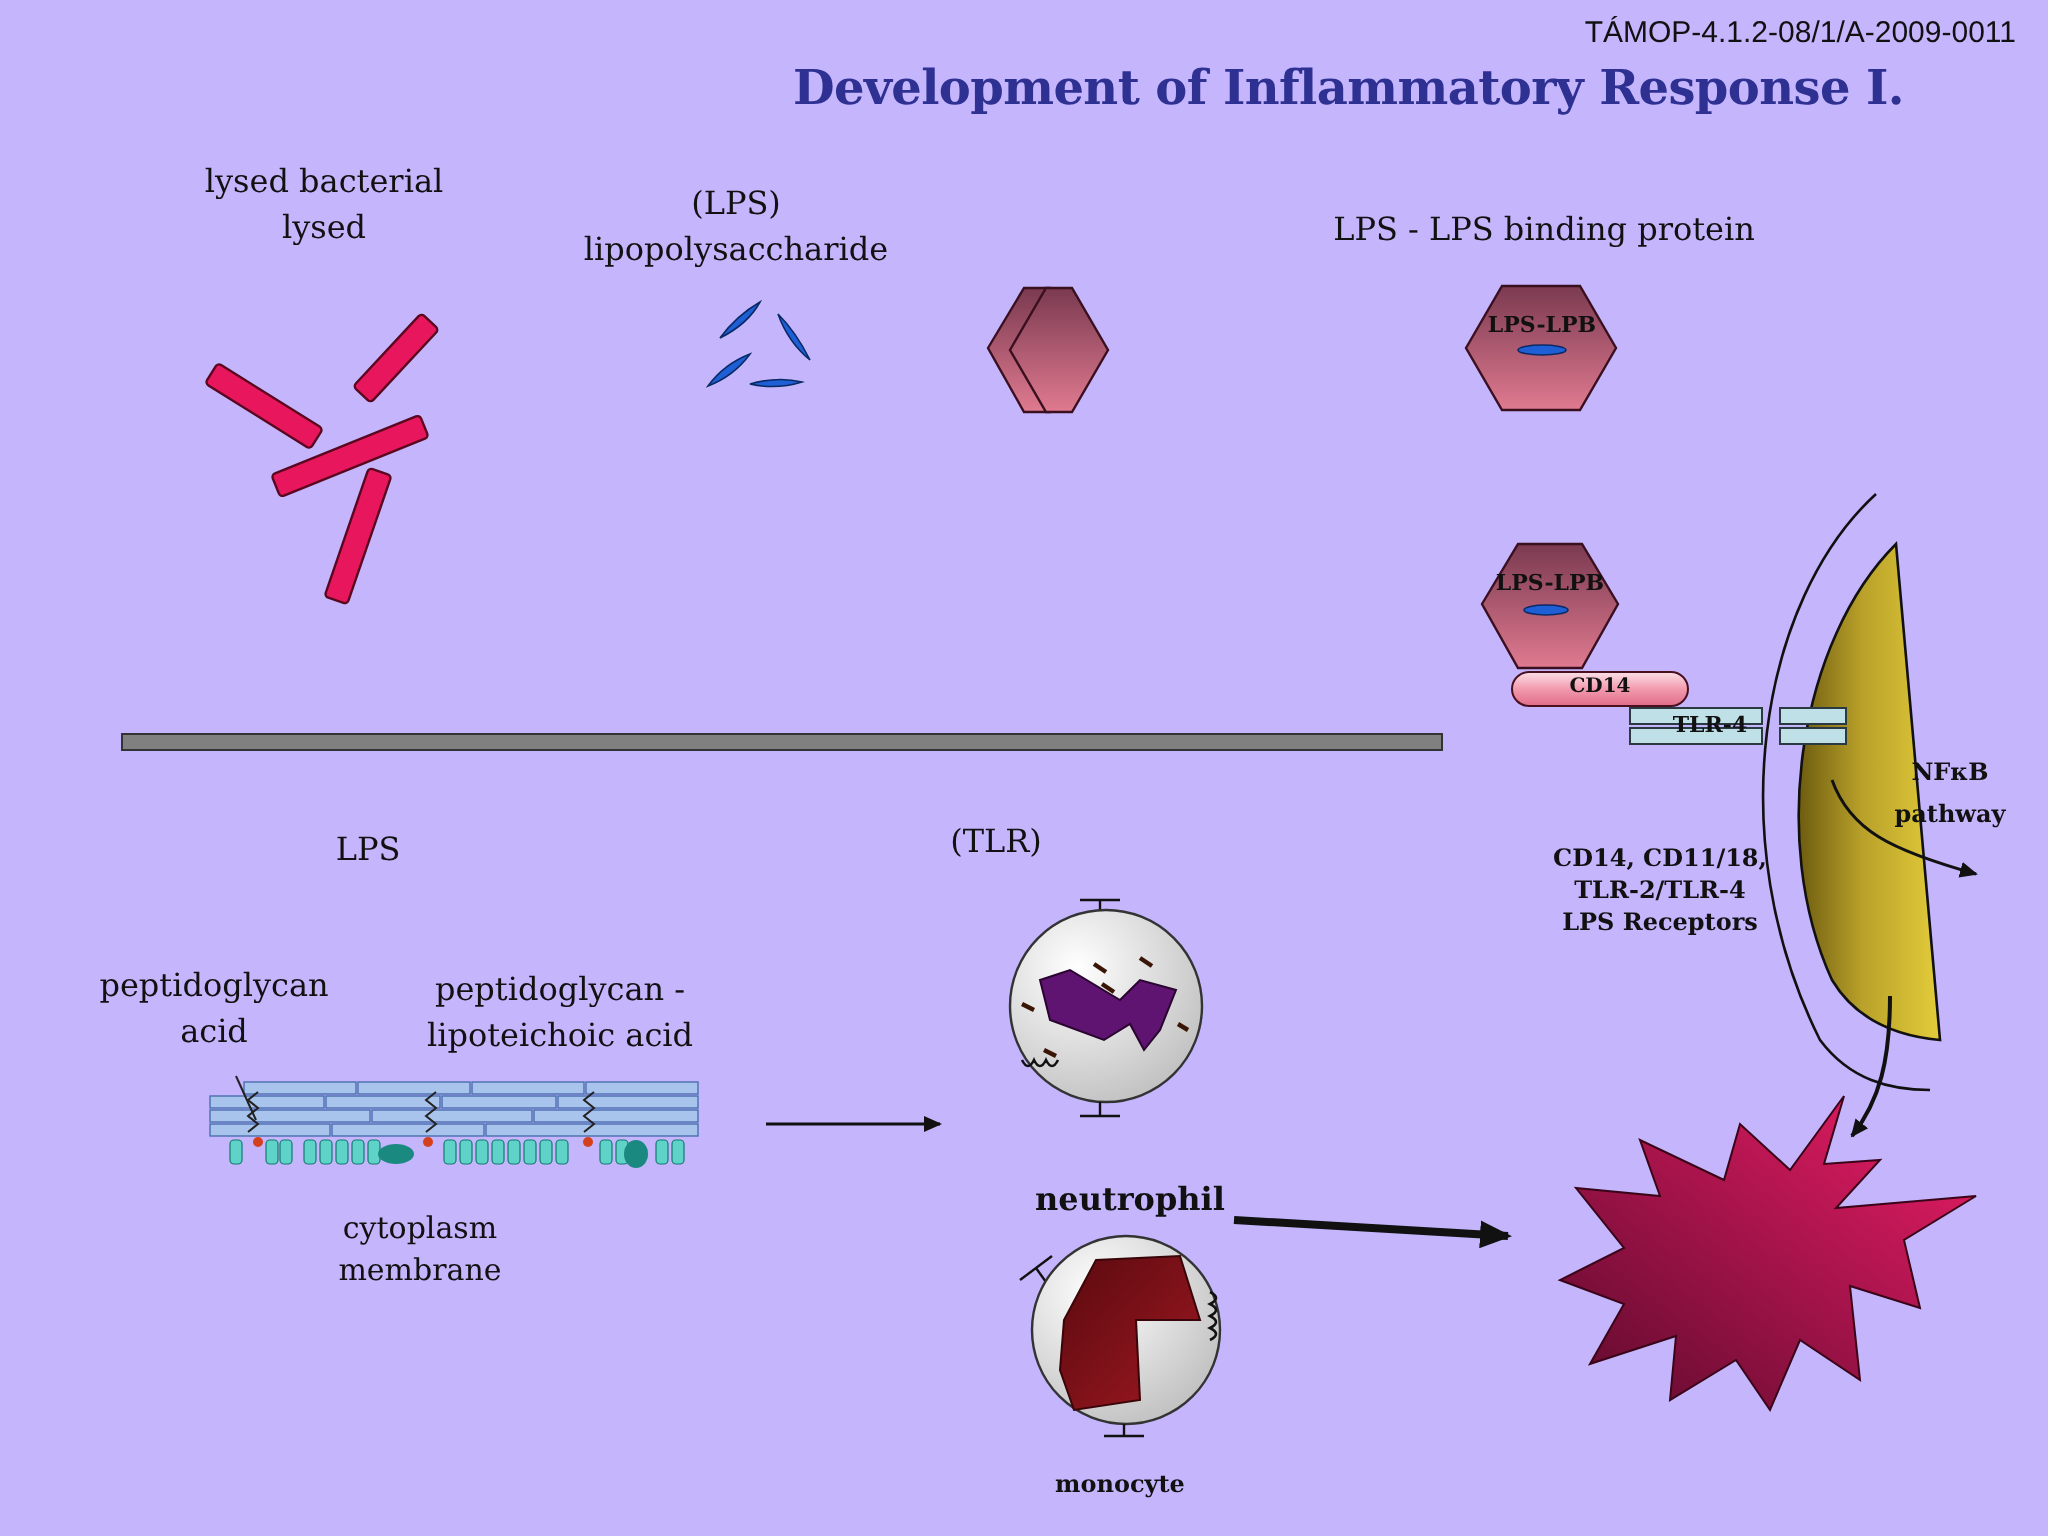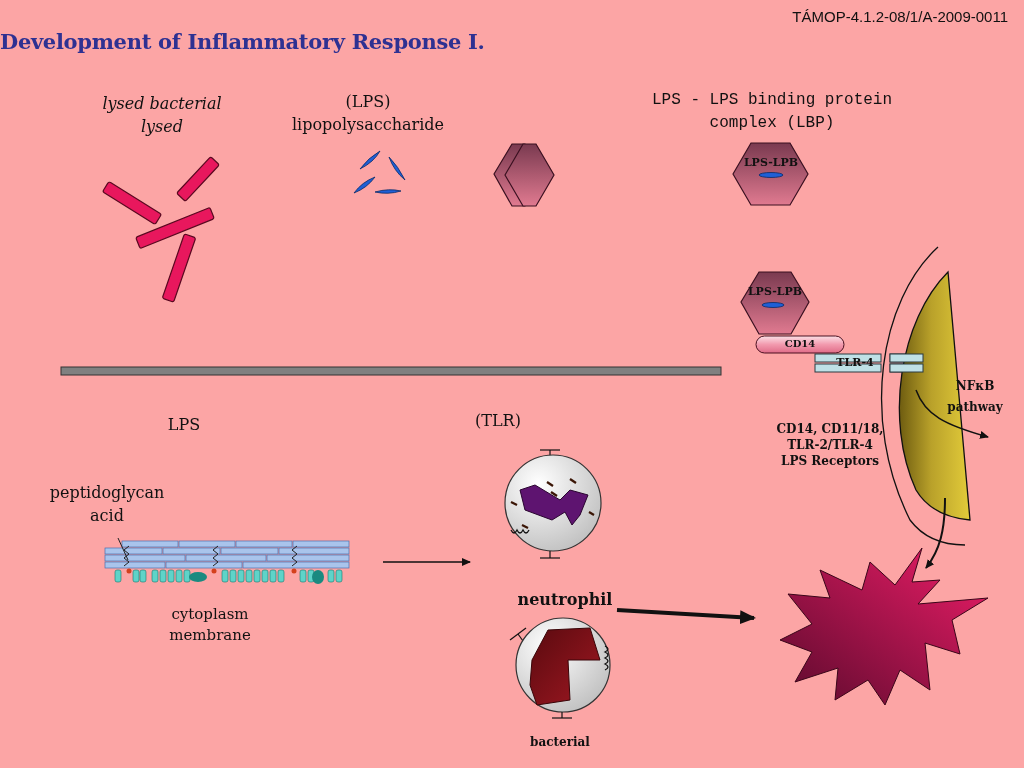--- a/index.html
+++ b/index.html
@@ -1,20 +1,20 @@
 <!DOCTYPE html>
 <html><head>
 <meta charset="utf-8">
 <style>
   html,body{margin:0;padding:0;background:#fff;}
-  #stage{position:relative;width:1024px;height:768px;overflow:hidden;background:#fca5a5;font-family:"DejaVu Serif","Liberation Serif",serif;}
+  #stage{position:relative;width:1024px;height:768px;overflow:hidden;background:#c4b5fd;font-family:"DejaVu Serif","Liberation Serif",serif;}
   .lbl{position:absolute;text-align:center;color:#111;font-family:"DejaVu Serif","Liberation Serif",serif;font-size:16px;line-height:23px;white-space:nowrap;}
   .bold{font-weight:bold;}
   #ref{position:absolute;right:16px;top:8px;font-family:"Liberation Sans","DejaVu Sans",sans-serif;font-size:15px;color:#111;}
-  #title{position:absolute;left:0;width:940px;top:29px;text-align:left;font-family:"DejaVu Serif","Liberation Serif",serif;font-weight:bold;font-size:21px;color:#2e3192;letter-spacing:-0.3px;}
+  #title{position:absolute;left:12px;width:940px;top:29px;text-align:right;font-family:"DejaVu Serif","Liberation Serif",serif;font-weight:bold;font-size:24px;color:#2e3192;letter-spacing:-0.3px;}
   svg{position:absolute;left:0;top:0;}
 </style>
 </head>
 <body>
 
 <div id="stage">
 
 <svg width="1024" height="768" viewBox="0 0 1024 768">
   <defs>
     <linearGradient id="hexGrad" x1="0" y1="0" x2="0" y2="1">
@@ -182,31 +182,30 @@
   </g>
 
   <line x1="617" y1="610" x2="754" y2="618" stroke="#111" stroke-width="4" marker-end="url(#arrowHeadBig)"></line>
 
   <polygon fill="url(#starGrad)" stroke="#3a0518" stroke-width="1" points="922,548 912,582 940,580 918,604 988,598 952,620 960,654 925,643 930,690 900,670 885,705 868,680 835,700 838,668 795,682 812,652 780,640 812,624 788,594 830,598 820,570 862,590 870,562 895,585"></polygon>
 </svg>
 
 <div id="ref">TÁMOP-4.1.2-08/1/A-2009-0011</div>
 <div id="title">Development of Inflammatory Response I.</div>
 
-<div class="lbl" style="left:82px;top:92px;width:160px;font-style:italic;">
+<div class="lbl" style="left:82px;top:79px;width:160px;">
   <div>lysed bacterial</div>
   <div>lysed</div>
 </div>
 <div class="lbl" style="left:278px;top:90px;width:180px;">
   <div>(LPS)</div>
   <div>lipopolysaccharide</div>
 </div>
-<div class="lbl" style="left:652px;top:89px;width:240px;font-family:Liberation Mono, monospace;">
+<div class="lbl" style="left:652px;top:103px;width:240px;">
   <div>LPS - LPS binding protein</div>
-  <div>complex (LBP)</div>
 </div>
 <div class="lbl bold" style="left:731px;top:156px;width:80px;font-size:11px;line-height:14px;">LPS-LPB</div>
 
 <div class="lbl bold" style="left:735px;top:285px;width:80px;font-size:11px;line-height:14px;">LPS-LPB</div>
 <div class="lbl bold" style="left:760px;top:337px;width:80px;font-size:10px;line-height:14px;">CD14</div>
 <div class="lbl bold" style="left:820px;top:356px;width:70px;font-size:11px;line-height:14px;">TLR-4</div>
 <div class="lbl bold" style="left:760px;top:421px;width:140px;font-size:12px;line-height:16px;">
   <div>CD14, CD11/18,</div>
   <div>TLR-2/TLR-4</div>
   <div>LPS Receptors</div>
@@ -215,20 +214,24 @@
   <div>NFκB</div>
   <div>pathway</div>
 </div>
 
 <div class="lbl" style="left:144px;top:413px;width:80px;">LPS</div>
 <div class="lbl" style="left:458px;top:409px;width:80px;">(TLR)</div>
 <div class="lbl" style="left:42px;top:481px;width:130px;">
   <div>peptidoglycan</div>
   <div>acid</div>
 </div>
+<div class="lbl" style="left:200px;top:483px;width:160px;">
+  <div>peptidoglycan -</div>
+  <div>lipoteichoic acid</div>
+</div>
 <div class="lbl" style="left:160px;top:604px;width:100px;font-size:15px;line-height:21px;text-align:center;">
   <div>cytoplasm</div>
   <div>membrane</div>
 </div>
 <div class="lbl bold" style="left:510px;top:577px;width:110px;font-size:16px;line-height:16px;margin-top:15px;">neutrophil</div>
-<div class="lbl bold" style="left:505px;top:734px;width:110px;font-size:12px;line-height:16px;">bacterial</div>
+<div class="lbl bold" style="left:505px;top:734px;width:110px;font-size:12px;line-height:16px;">monocyte</div>
 
 </div>
 
 </body></html>

